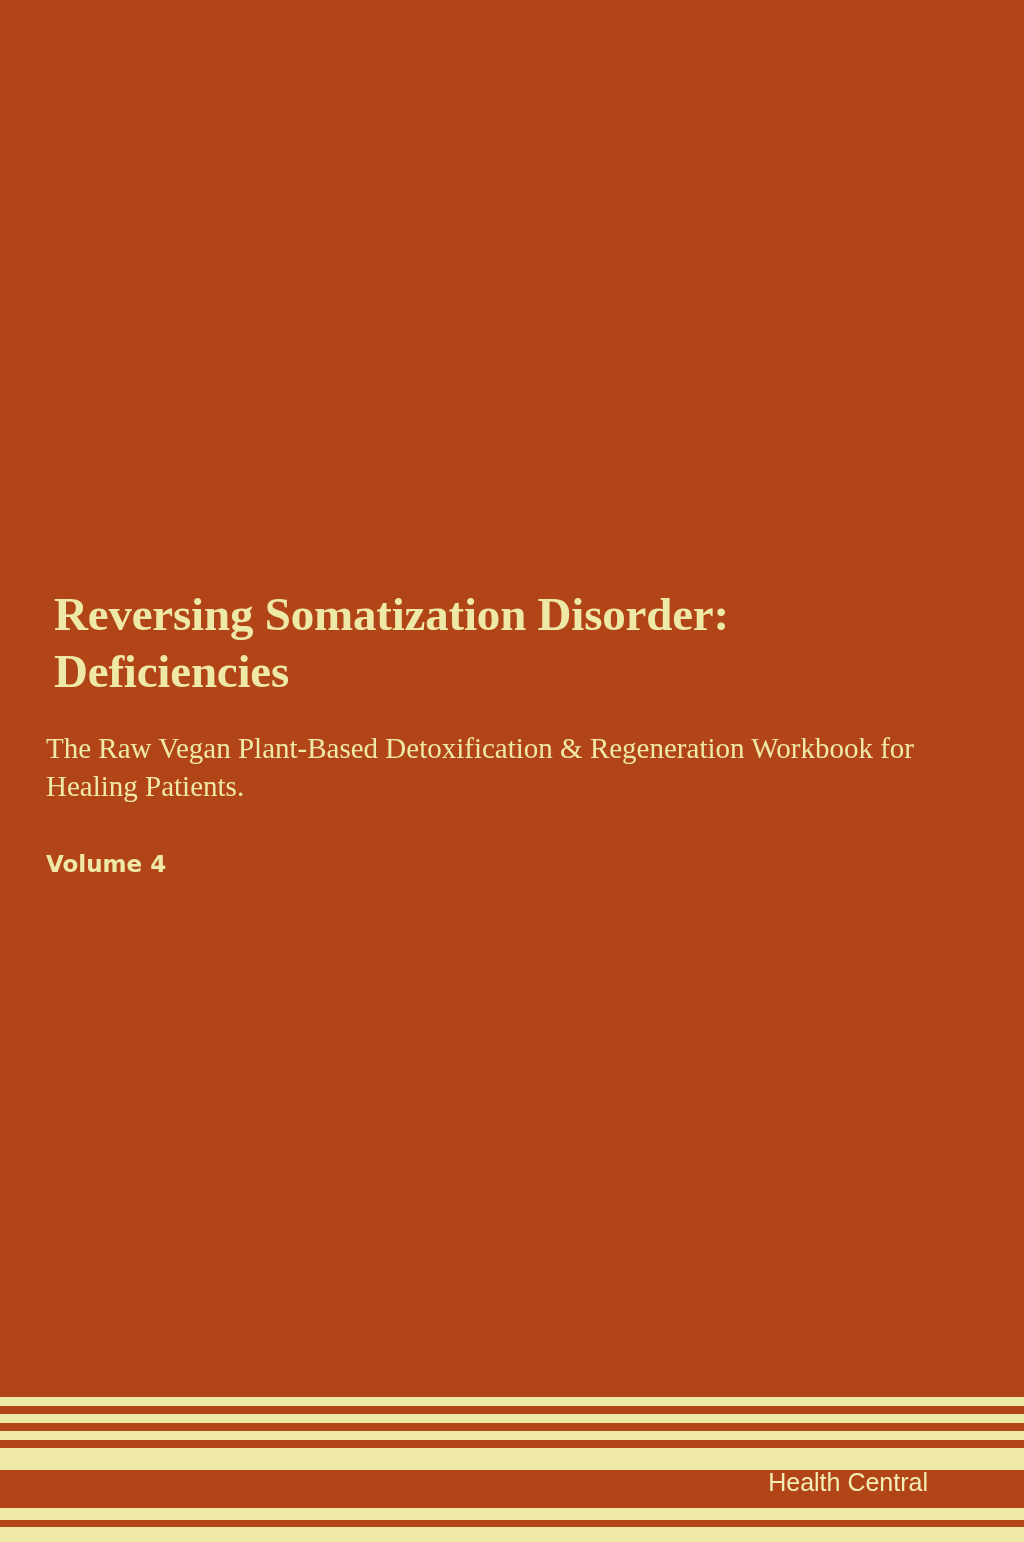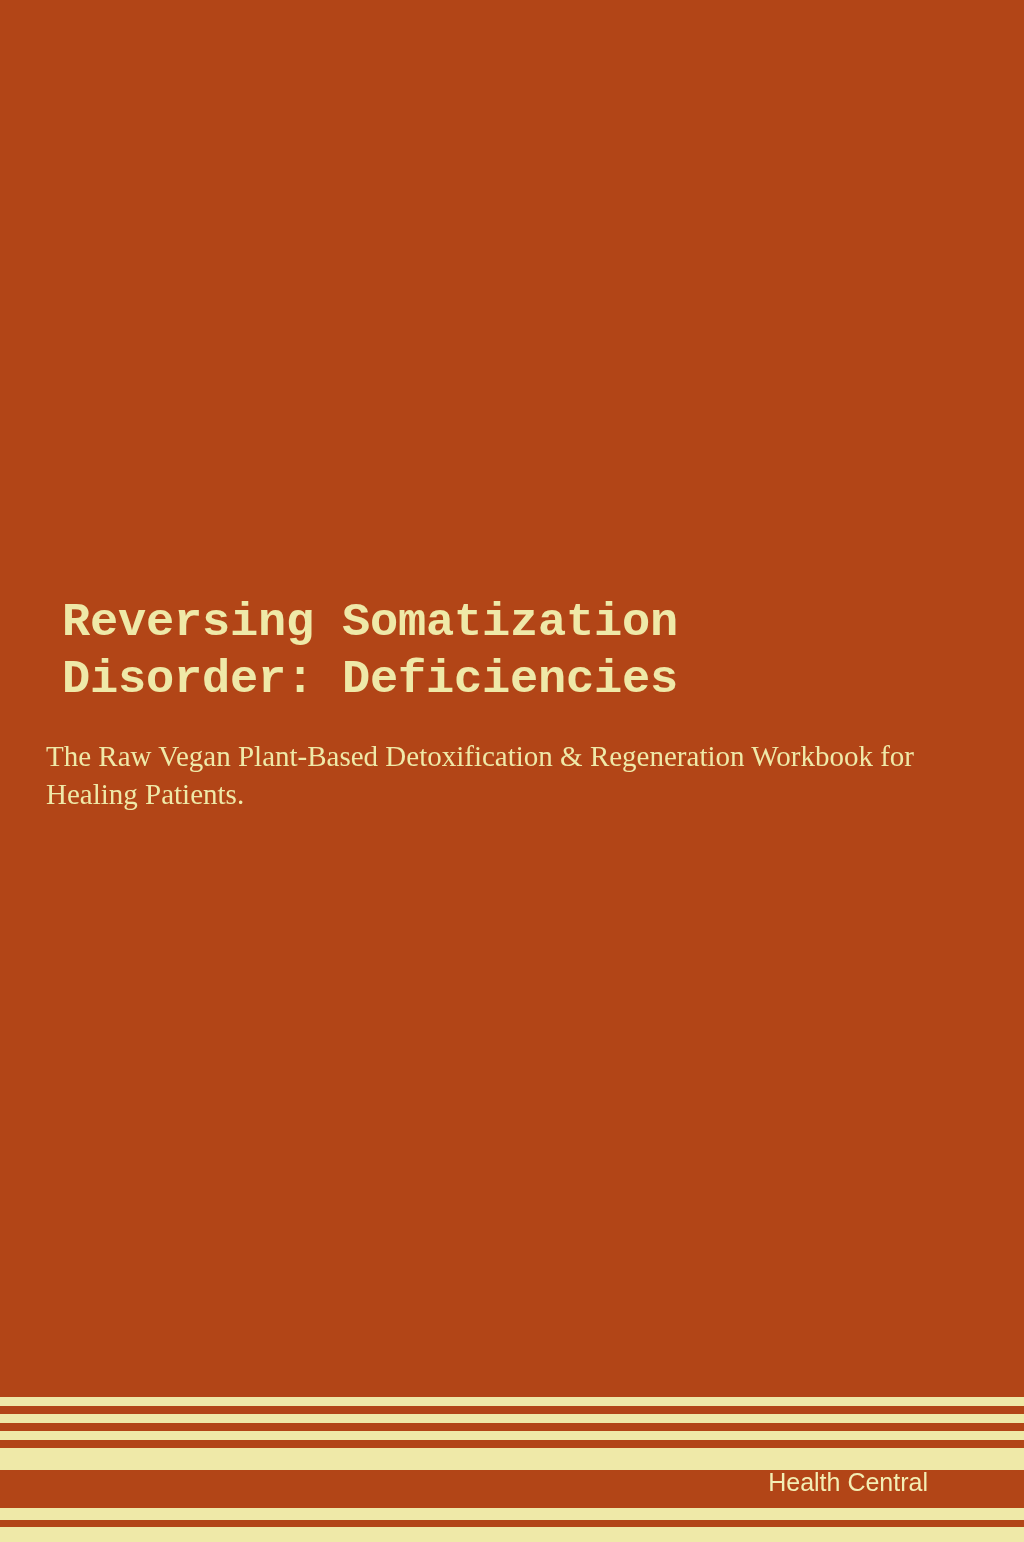--- a/index.html
+++ b/index.html
@@ -19,27 +19,27 @@
     inset: 0;
     background: #b24517;
   }
   .text-block {
     position: absolute;
     left: 46px;
     top: 578px;
     width: 920px;
   }
   .title {
-    font-family: Liberation Mono, monospace;
+    font-family: Liberation Serif, serif;
     font-weight: bold;
     font-size: 47px;
     line-height: 1.22;
     color: #efe9a8;
     letter-spacing: -0.2px;
-    margin: 16px;
+    margin: 8px;
   }
   .subtitle {
     font-family: "Liberation Serif", serif;
     font-size: 29px;
     line-height: 1.32;
     color: #efe9a8;
     margin: 28px 0 16px 0;
     max-width: 870px;
   }
   .volume {
@@ -80,20 +80,21 @@
   }
 </style>
 </head>
 <body>
 
 <div class="cover">
 
   <div class="text-block">
     <h1 class="title">Reversing Somatization Disorder: Deficiencies</h1>
     <p class="subtitle">The Raw Vegan Plant-Based Detoxification &amp; Regeneration Workbook for Healing Patients.</p>
+    <p class="volume">Volume 4</p>
   </div>
 
   <div class="stripes">
     <div class="stripe" style="top:0px;height:9px;background:#efe9a8;"></div>
     <div class="stripe" style="top:9px;height:8px;background:#b24517;"></div>
     <div class="stripe" style="top:17px;height:9px;background:#efe9a8;"></div>
     <div class="stripe" style="top:26px;height:8px;background:#b24517;"></div>
     <div class="stripe" style="top:34px;height:9px;background:#efe9a8;"></div>
     <div class="stripe" style="top:43px;height:8px;background:#b24517;"></div>
     <div class="stripe" style="top:51px;height:22px;background:#efe9a8;"></div>

